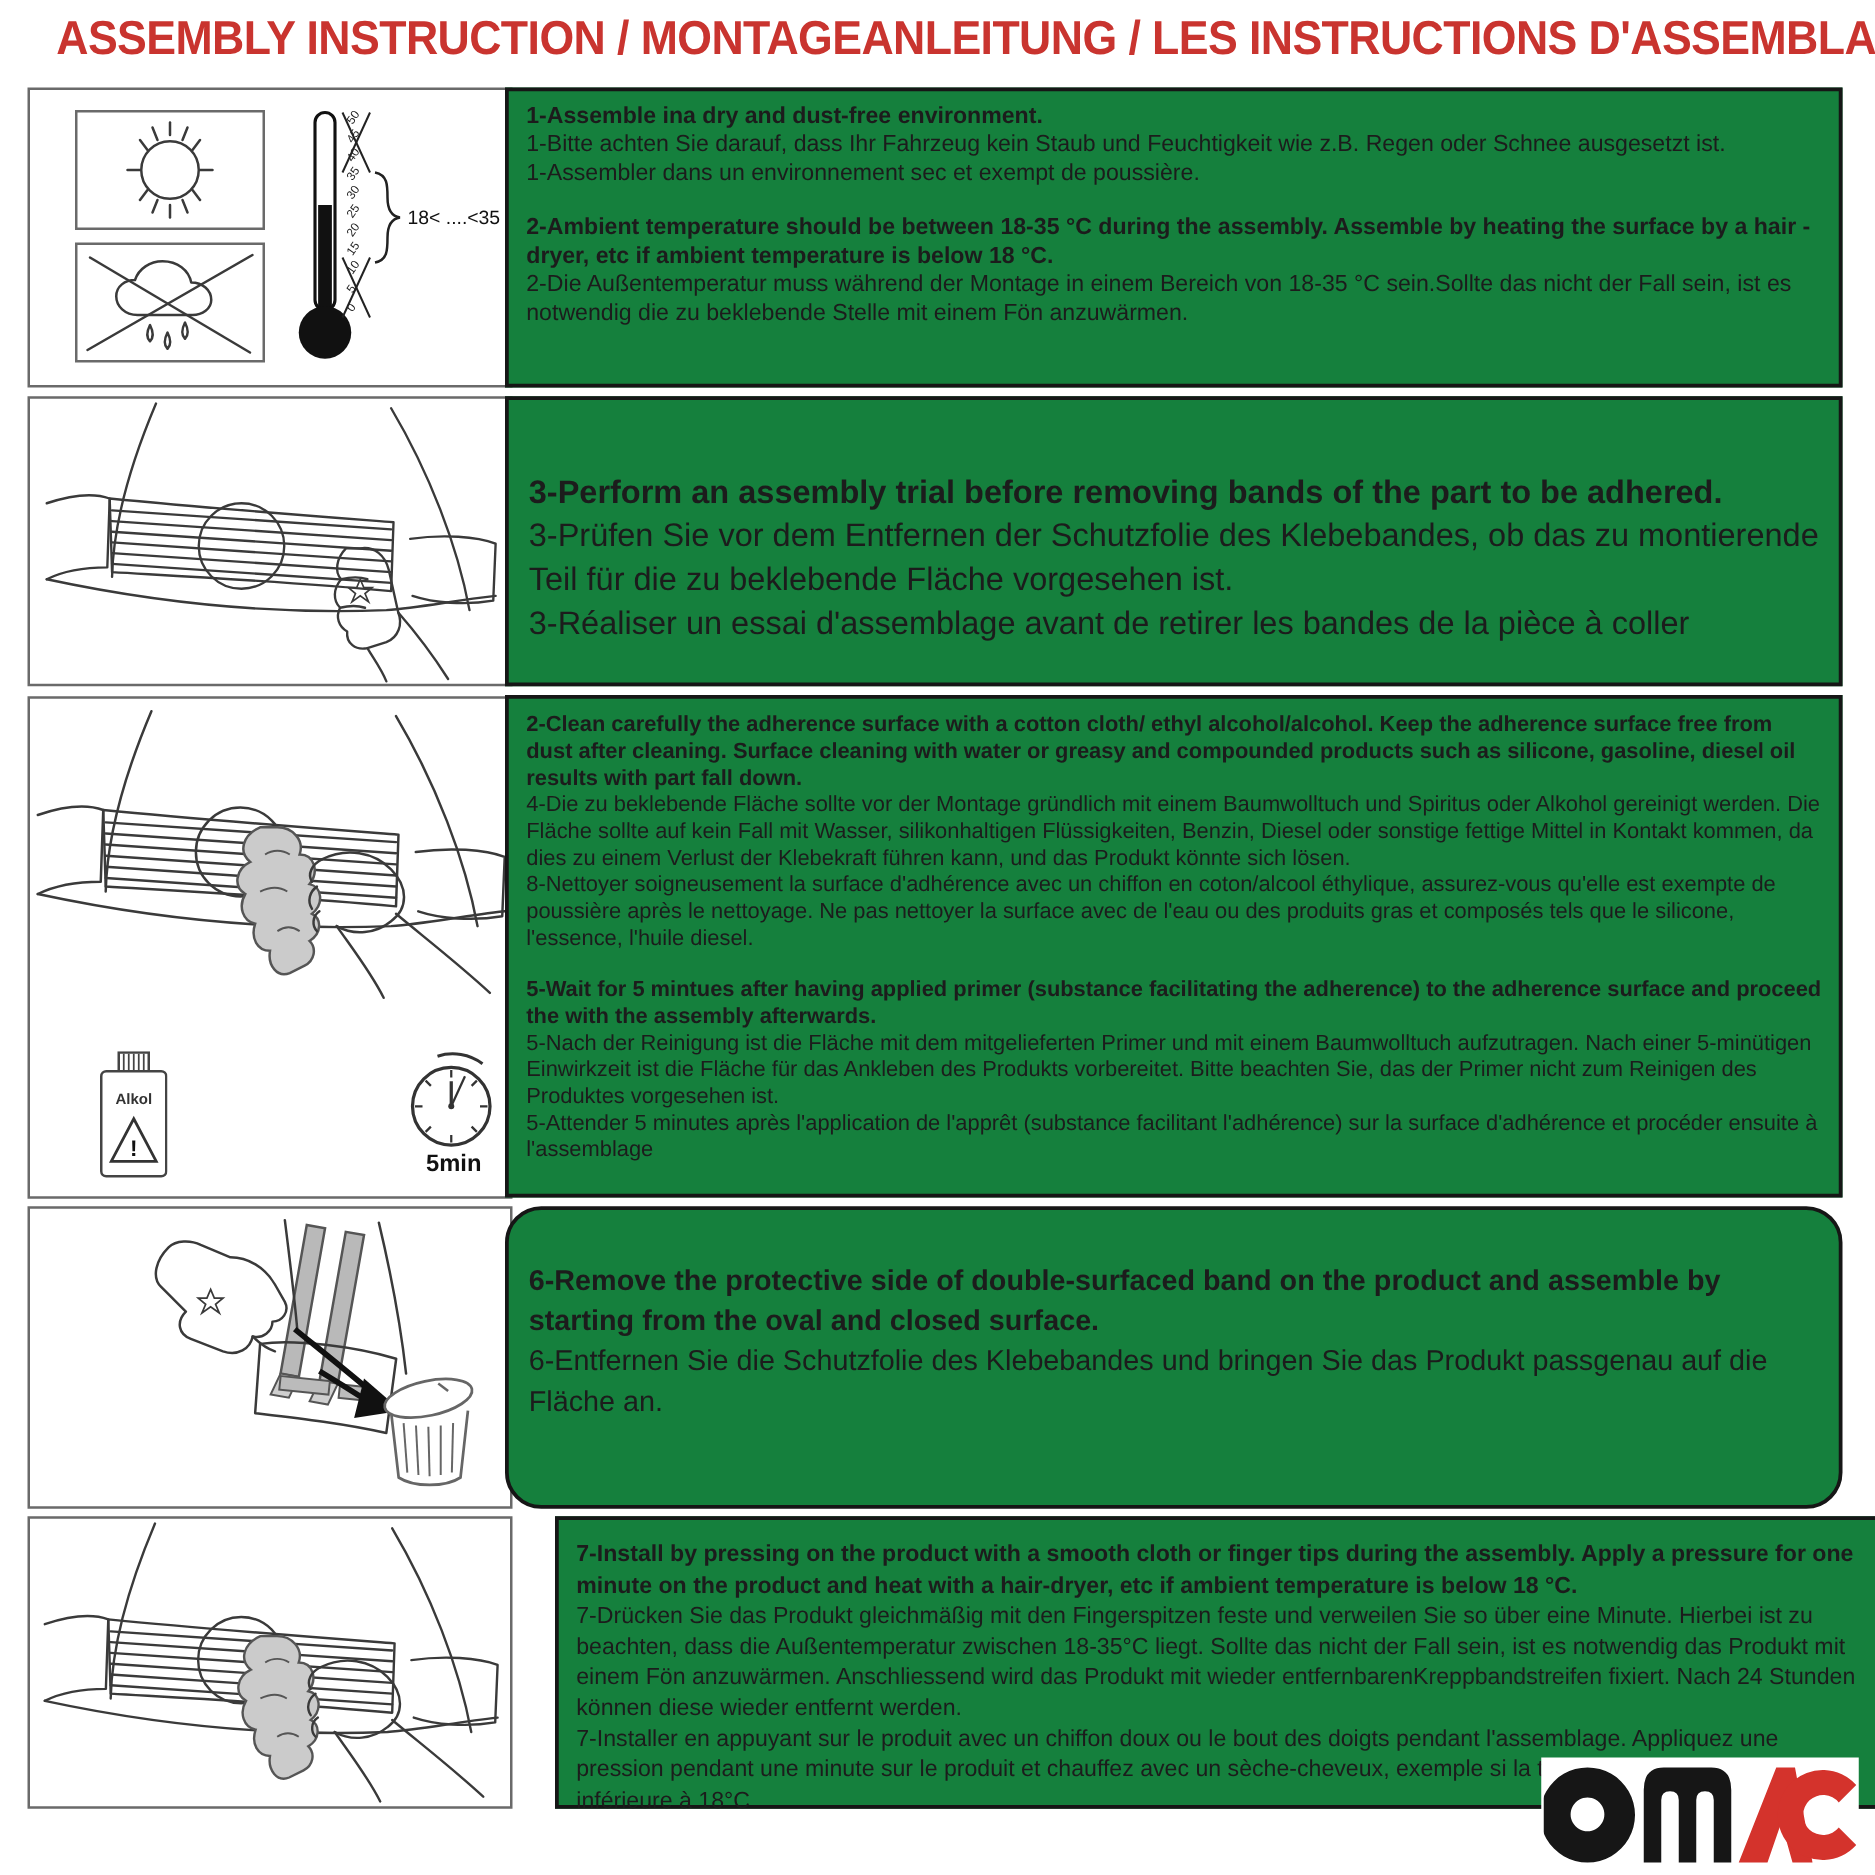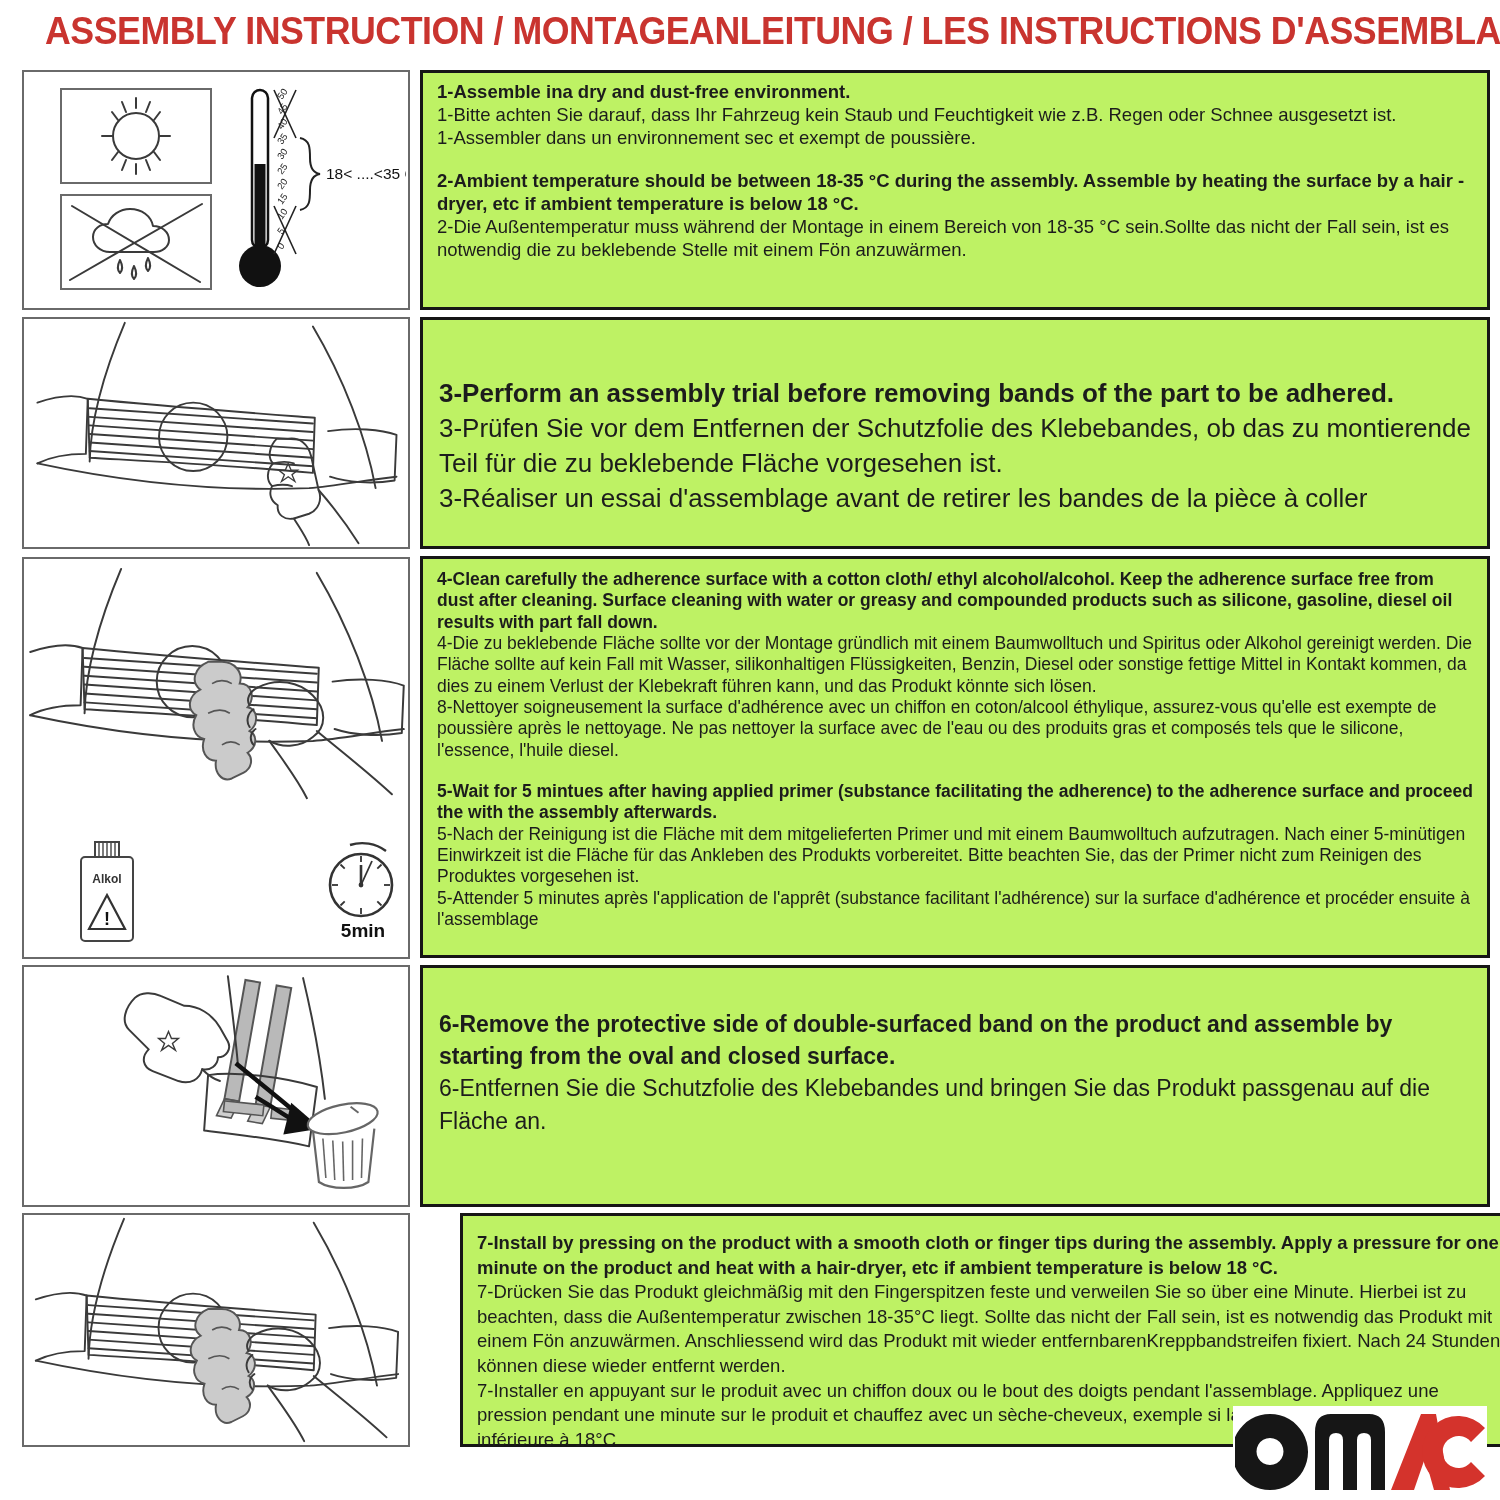--- a/index.html
+++ b/index.html
@@ -3,21 +3,21 @@
 <meta charset="utf-8">
 <style>
   html,body{margin:0;padding:0;background:#fff;}
   .page{position:relative;width:1500px;height:1500px;background:#ffffff;overflow:hidden;
         font-family:"Liberation Sans","DejaVu Sans",sans-serif;color:#1c1c1c;}
   .title{position:absolute;left:45px;top:10px;width:1460px;white-space:nowrap;
          font-size:38px;font-weight:bold;letter-spacing:-0.5px;color:#c9342f;
          transform:scaleX(0.94);transform-origin:left center;}
   .row{position:absolute;left:0;width:1500px;}
   .figbox{position:absolute;left:22px;width:388px;border:2px solid #6a6a6a;background:#fff;box-sizing:border-box;}
-  .textbox{position:absolute;left:420px;width:1070px;border:3px solid #161616;background:#bef264;box-sizing:border-box;}
+  .textbox{position:absolute;left:404px;width:1070px;border:3px solid #161616;background:#15803d;box-sizing:border-box;}
   .textbox p{margin:0;}
   .b{font-weight:bold;}
   
   .t-sm p{font-size:18.5px;line-height:1.24;}
   .t-s2 p{font-size:17.5px;line-height:1.22;}
   .t-lg p{font-size:26px;line-height:1.35;}
   .t-md p{font-size:23px;line-height:1.4;}
   .t-m2 p{font-size:18.5px;line-height:1.33;}
   .gap{margin-top:20px !important;}
   .pad-sm{padding:8px 14px;}
@@ -197,21 +197,21 @@
           <line x1="20.5" y1="68.5" x2="24.7" y2="64.3"></line>
             <line x1="61.5" y1="68.5" x2="57.3" y2="64.3"></line>
         </g>
         <line x1="41" y1="48" x2="41" y2="28" stroke="#333" stroke-width="2.6"></line>
         <line x1="41" y1="48" x2="52" y2="24" stroke="#333" stroke-width="1.8"></line>
         <circle cx="41" cy="48" r="2.4" fill="#333"></circle>
         <text x="43" y="100" text-anchor="middle" font-size="19" font-weight="bold" fill="#111" font-family="Liberation Sans,sans-serif">5min</text>
       </svg>
     </div>
     <div class="textbox t-s2 pad-s2" style="top:0;height:402px;">
-      <p class="b">4-Clean carefully the adherence surface with a cotton cloth/ ethyl alcohol/alcohol. Keep the adherence surface free from dust after cleaning. Surface cleaning with water or greasy and compounded products such as silicone, gasoline, diesel oil results with part fall down.</p>
+      <p class="b">2-Clean carefully the adherence surface with a cotton cloth/ ethyl alcohol/alcohol. Keep the adherence surface free from dust after cleaning. Surface cleaning with water or greasy and compounded products such as silicone, gasoline, diesel oil results with part fall down.</p>
       <p>4-Die zu beklebende Fläche sollte vor der Montage gründlich mit einem Baumwolltuch und Spiritus oder Alkohol gereinigt werden. Die Fläche sollte auf kein Fall mit Wasser, silikonhaltigen Flüssigkeiten, Benzin, Diesel oder sonstige fettige Mittel in Kontakt kommen, da dies zu einem Verlust der Klebekraft führen kann, und das Produkt könnte sich lösen.</p>
       <p>8-Nettoyer soigneusement la surface d'adhérence avec un chiffon en coton/alcool éthylique, assurez-vous qu'elle est exempte de poussière après le nettoyage. Ne pas nettoyer la surface avec de l'eau ou des produits gras et composés tels que le silicone, l'essence, l'huile diesel.</p>
       <p class="b gap">5-Wait for 5 mintues after having applied primer (substance facilitating the adherence) to the adherence surface and proceed the with the assembly afterwards.</p>
       <p>5-Nach der Reinigung ist die Fläche mit dem mitgelieferten Primer und mit einem Baumwolltuch aufzutragen. Nach einer 5-minütigen Einwirkzeit ist die Fläche für das Ankleben des Produkts vorbereitet. Bitte beachten Sie, das der Primer nicht zum Reinigen des Produktes vorgesehen ist.</p>
       <p>5-Attender 5 minutes après l'application de l'apprêt (substance facilitant l'adhérence) sur la surface d'adhérence et procéder ensuite à l'assemblage</p>
     </div>
   </div>
 
   <div class="row" style="top:965px;height:242px;">
     <div class="figbox" style="top:0;height:242px;">
@@ -244,21 +244,21 @@
               <line x1="312" y1="174" x2="314" y2="214"></line>
             <line x1="322" y1="175" x2="323" y2="215"></line>
               <line x1="332" y1="174" x2="332" y2="214"></line>
             <line x1="342" y1="172" x2="341" y2="212"></line>
           </g>
           <ellipse cx="322" cy="152" rx="36" ry="14" fill="#fff" stroke="#666" stroke-width="2.2" transform="rotate(-12 322 152)"></ellipse>
           <path d="M330,140 L338,146" stroke="#666" stroke-width="2" fill="none"></path>
         </g>
       </svg>
     </div>
-    <div class="textbox t-md pad-md" style="top:0;height:242px;">
+    <div class="textbox t-md pad-md" style="top:0;height:242px;border-radius:29px;">
       <p class="b">6-Remove the protective side of double-surfaced band on the product and assemble by starting from the oval and closed surface.</p>
       <p>6-Entfernen Sie die Schutzfolie des Klebebandes und bringen Sie das Produkt passgenau auf die Fläche an.</p>
     </div>
   </div>
 
   <div class="row" style="top:1213px;height:234px;">
     <div class="figbox" style="top:0;height:234px;">
       <svg width="384" height="230" viewBox="0 0 388 240">
         <path class="lineart" d="M98,4 C76,56 62,108 61,150"></path>
         <path class="lineart" d="M296,8 C328,62 352,124 362,178"></path>

